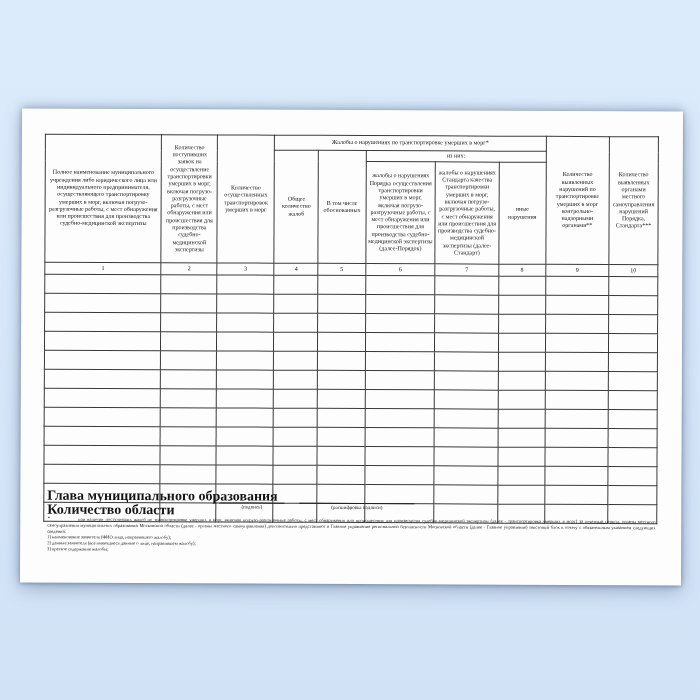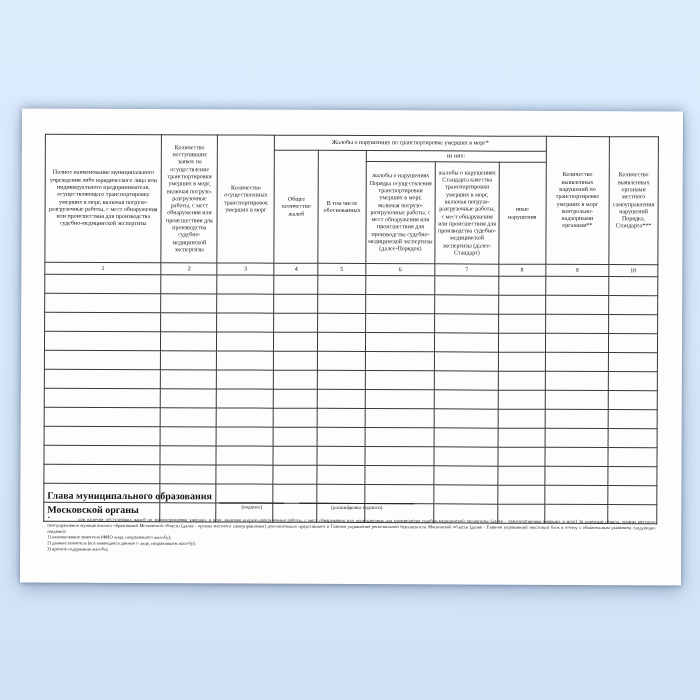--- a/index.html
+++ b/index.html
@@ -21,21 +21,21 @@
     border:1px solid #3a3a3a;padding:1px 2px;text-align:center;vertical-align:middle;
     font-size:6px;line-height:1.22;word-wrap:break-word;color:#151515;
   }
   tr.h-group{height:15px;}
   tr.h-sub{height:11px;}
   tr.h-det{height:102px;}
   tr.h-num{height:11px;}
   tr.h-num td{font-size:6px;height:11px;padding:0 2px;}
   tr.data-row td{height:16px;}
   .sig-title{
-    position:absolute;left:27px;top:380px;font-weight:bold;font-size:10px;line-height:14px;
+    position:absolute;left:27px;top:380px;font-weight:bold;font-size:14px;line-height:14px;
     white-space:nowrap;color:#141414;
   }
   .sig-line{position:absolute;top:381px;height:12px;border-bottom:1px solid #222;}
   .sig-line.l1{left:199px;width:65px;}
   .sig-line.l2{left:279px;width:115px;}
   .sig-cap{position:absolute;top:395px;font-size:5px;line-height:6px;text-align:center;color:#222;}
   .sig-cap.c1{left:199px;width:65px;}
   .sig-cap.c2{left:279px;width:115px;}
   .footnote{
     position:absolute;left:27px;top:408px;width:1104px;
@@ -252,21 +252,21 @@
             <td></td>
             <td></td>
             <td></td>
             <td></td>
           </tr>
         </tbody>
     </table>
 
     <div class="sig-title">
       <span>Глава муниципального образования</span><br>
-      <span>Московской органы</span>
+      <span>Количество области</span>
     </div>
     <div class="sig-line l1"></div>
     <div class="sig-line l2"></div>
     <div class="sig-cap c1">(подпись)</div>
     <div class="sig-cap c2">(расшифровка подписи)</div>
 
     <div class="footnote">
       <p class="fn-para">
         <span class="fn-star">*</span><span>при наличии поступивших жалоб по транспортировке умерших в морг, включая погрузо-разгрузочные работы, с мест обнаружения или происшествия для производства судебно-медицинской экспертизы (далее - транспортировка умерших в морг) за отчетный период, органы местного самоуправления муниципальных образований Московской области (далее - органы местного самоуправления) дополнительно представляют в Главное управление региональной безопасности Московской области (далее - Главное управление) текстовый блок к отчету с обязательным указанием следующих сведений:</span>
       </p>

